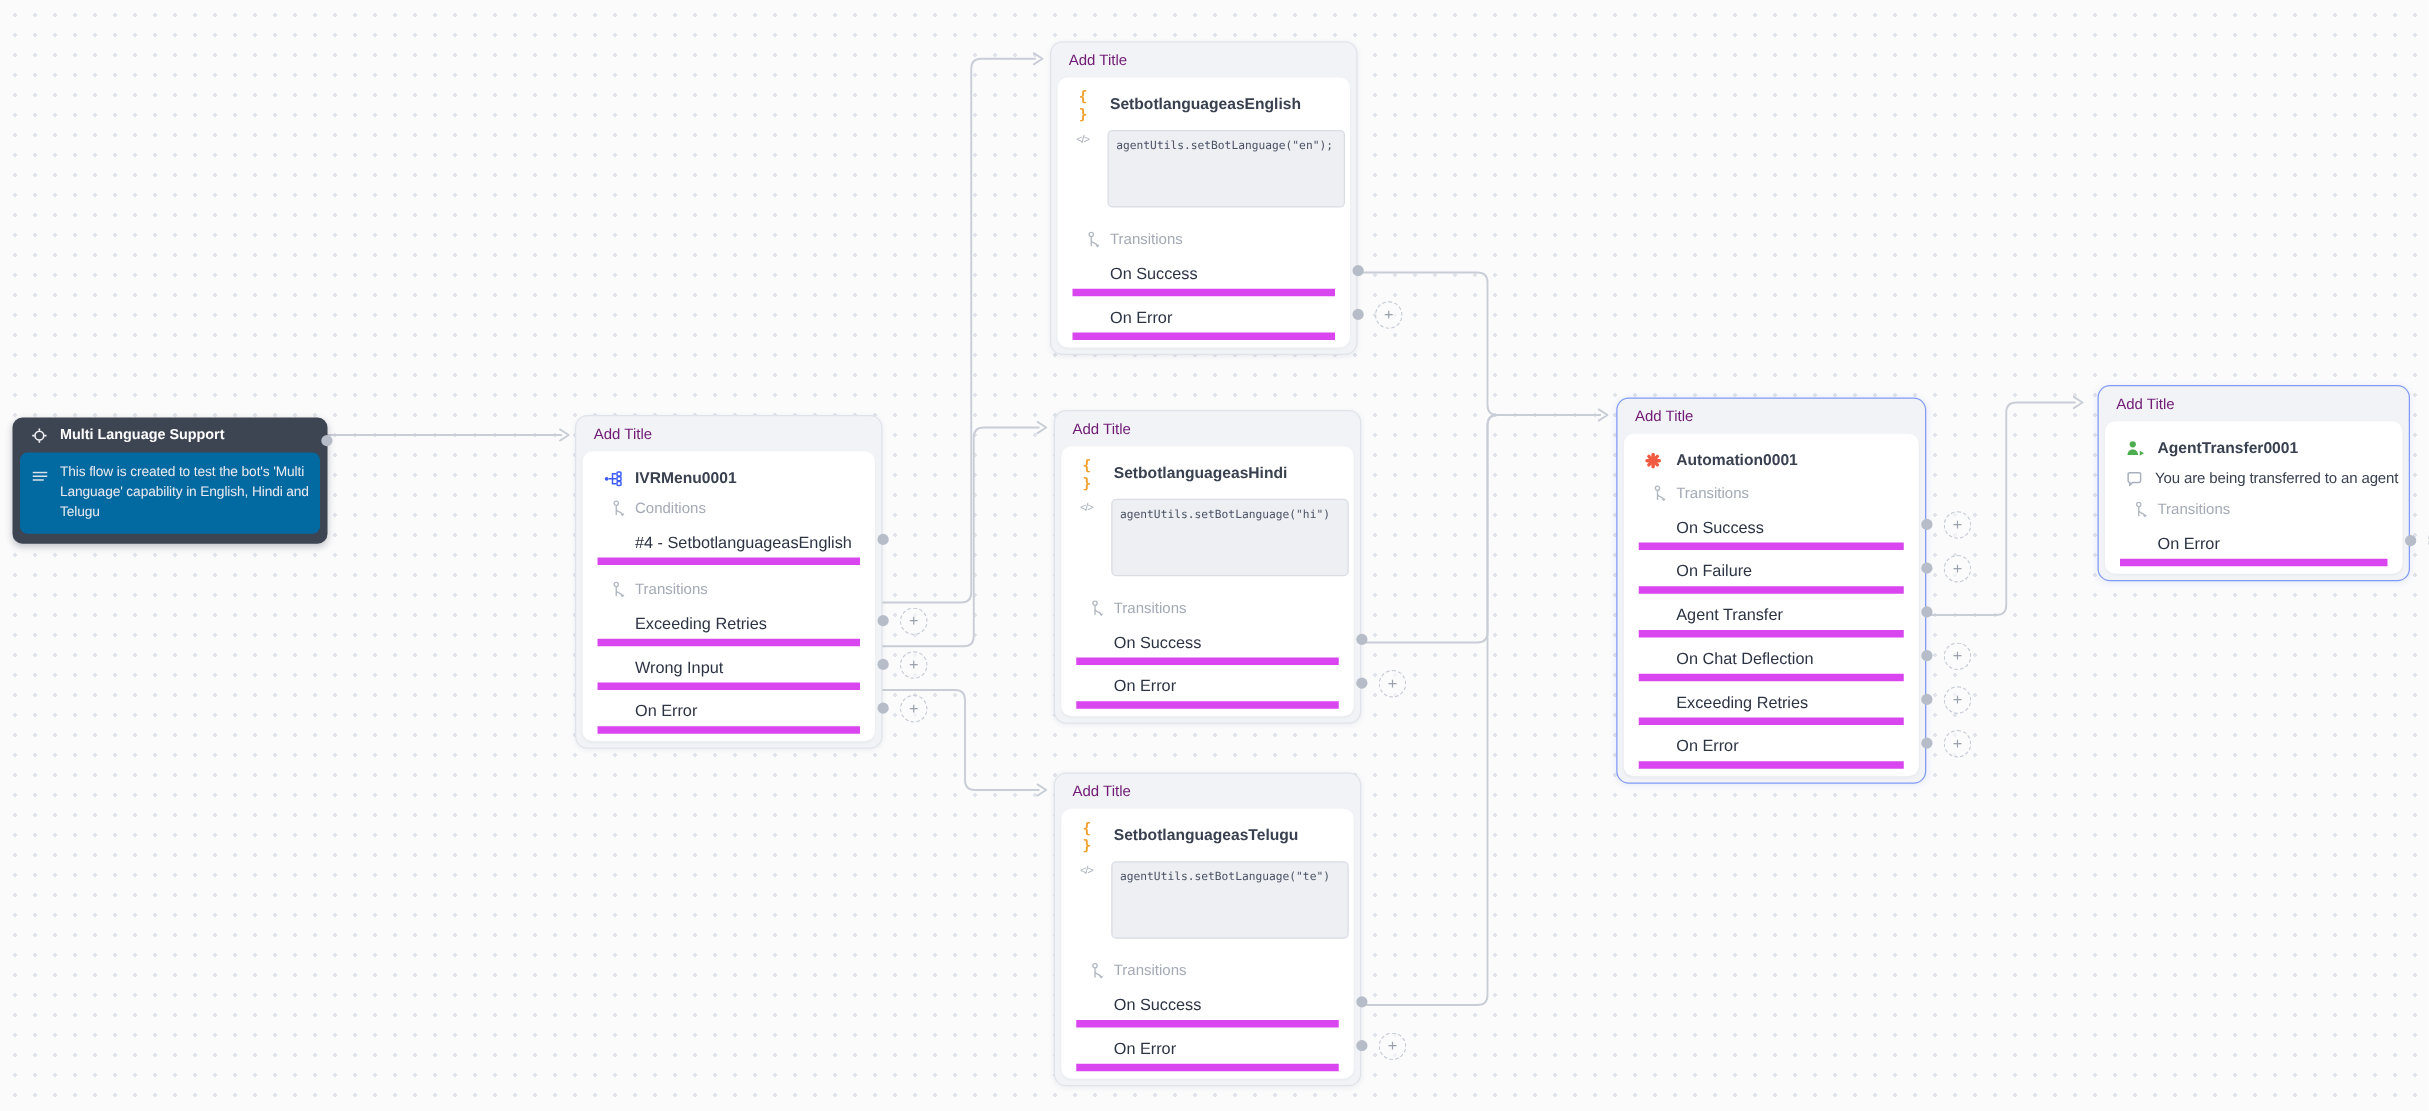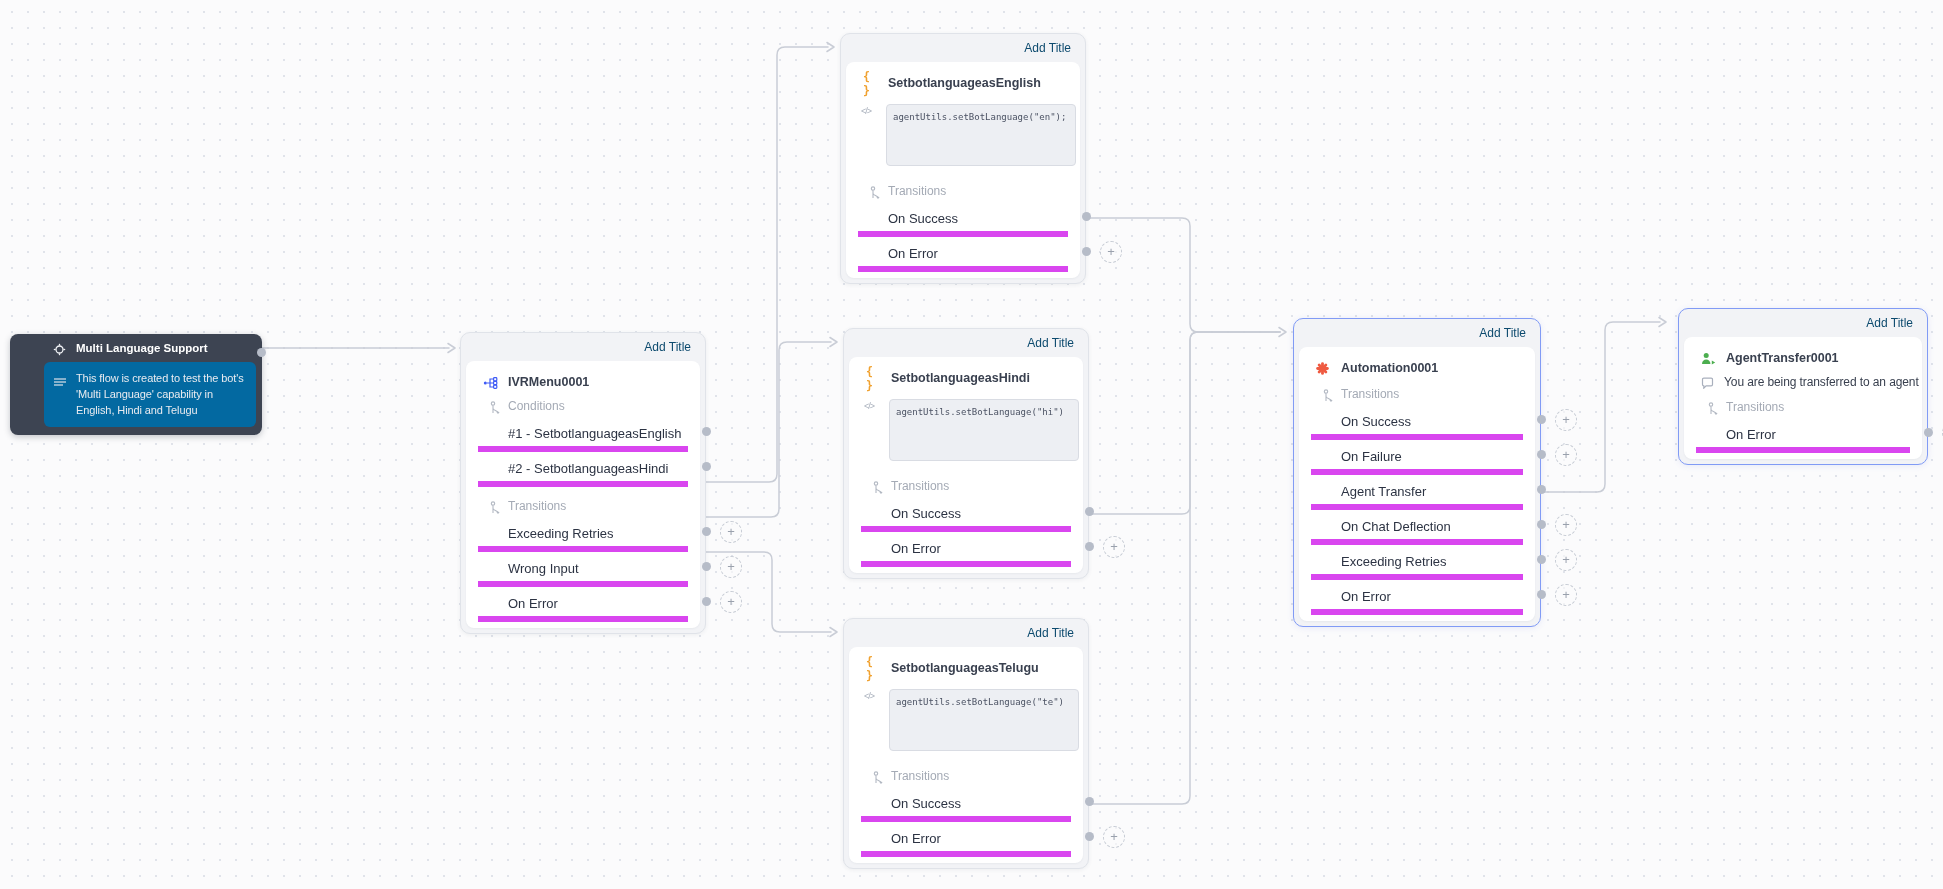--- a/index.html
+++ b/index.html
@@ -14,21 +14,21 @@
   svg.wires { position:absolute; left:0; top:0; z-index:1; }
   svg.wires path { stroke:#c9cdd6; stroke-width:1.5; fill:none; stroke-linecap:round; stroke-linejoin:round; }
 
   
   .node {
     position:absolute; z-index:2; background:#f2f3f6;
     border:1px solid #e0e3e9; border-radius:10px;
     box-shadow:0 1px 4px rgba(45,55,75,.07);
   }
   .node.selected { border-color:#819bf5; box-shadow:0 1px 6px rgba(80,110,220,.12); }
-  .node-header { height:28px; line-height:28px; padding:0 14px; font-size:12px; color:#0c4a6e;text-align:right; }
+  .node-header { height:28px; line-height:28px; padding:0 14px; font-size:12px; color:#701a75; }
   .node-body { margin:0 5px 5px; background:#fff; border-radius:8px; padding:8px 0 6px;
                box-shadow:0 1px 2px rgba(45,55,75,.05); }
   .row-name { position:relative; height:26px; }
   .row-name .nicon { position:absolute; left:17px; top:6px; width:15px; height:15px; display:flex; align-items:center; }
   .row-name .ntext { display:block; margin-left:42px; line-height:26px; font-size:12.5px; font-weight:700; color:#39404f; }
   .row-msg { position:relative; padding:2px 0 2px 40px; max-height:44px; overflow:hidden;
              font-size:12px; line-height:19px; color:#39404f; letter-spacing:-.1px; width:100%; }
   .row-msg .micon { position:absolute; left:17px; top:5px; }
   .row-label { position:relative; height:22px; }
   .row-label .licon { position:absolute; left:24px; top:5px; }
@@ -44,21 +44,21 @@
   .row-code { position:relative; margin-top:8px; height:62px; }
   .row-code .cicon { position:absolute; left:15px; top:2px; font-size:9px; color:#a9b0bc; letter-spacing:-1px; }
   .code-box { position:absolute; left:40px; right:4px; top:0; height:62px; background:#edeff3;
               border:1px solid #d9dce3; border-radius:4px; padding:6px 6px;
               font-family:"DejaVu Sans Mono", monospace; font-size:9px; color:#4b5263; line-height:13px; }
   .braces { font-family:"DejaVu Sans Mono", monospace; font-weight:700; font-size:11.5px; color:#f0a12f; letter-spacing:1px; }
 
   
   .note {
     position:absolute; z-index:2; left:10px; top:334px; width:252px;
-    background:#3d4452; border-radius:8px; box-shadow:0 2px 6px rgba(30,38,55,.25); padding-bottom:8px;padding-left:28px;
+    background:#3d4452; border-radius:8px; box-shadow:0 2px 6px rgba(30,38,55,.25); padding-bottom:8px;
   }
   .note-title { position:relative; height:28px; }
   .note-title .ticon { position:absolute; left:15px; top:8px; }
   .note-title .ttext { display:block; margin-left:38px; line-height:28px; font-size:11.5px; font-weight:600; color:#fff; }
   .note-panel { position:relative; margin:0 6px 0 6px; background:#0369a1; border-radius:6px;
                 padding:8px 2px 9px 32px; }
   .note-panel .picon { position:absolute; left:10px; top:11px; }
   .note-panel .ptext { font-size:11px; line-height:16px; color:#e9ebf0; letter-spacing:-.1px; }
   .note .dot { right:-3.5px; top:14px; margin-top:0; }
 </style>
@@ -145,25 +145,21 @@
         <span class="licon">
           <svg width="11" height="13" fill="none" stroke="#b3b9c3" stroke-width="1.1">
             <circle cx="3" cy="2.6" r="1.7"></circle>
               <path d="M3 4.4 V12 M3 7.2 C3 9.8 8 9.2 8 12"></path>
             <path d="M6.9 10.9 L8 12.2 L9.1 10.9"></path>
             </svg>
         </span>
         <span class="ltext">Conditions</span>
       </div>
       <div class="item">
-        <span>#1 - SetbotlanguageasEnglish</span>
-        <span class="dot"></span>
-      </div>
-      <div class="item">
-        <span>#2 - SetbotlanguageasHindi</span>
+        <span>#4 - SetbotlanguageasEnglish</span>
         <span class="dot"></span>
       </div>
       <div class="row-label mt8">
         <span class="licon">
           <svg width="11" height="13" fill="none" stroke="#b3b9c3" stroke-width="1.1">
             <circle cx="3" cy="2.6" r="1.7"></circle>
               <path d="M3 4.4 V12 M3 7.2 C3 9.8 8 9.2 8 12"></path>
             <path d="M6.9 10.9 L8 12.2 L9.1 10.9"></path>
             </svg>
         </span>

